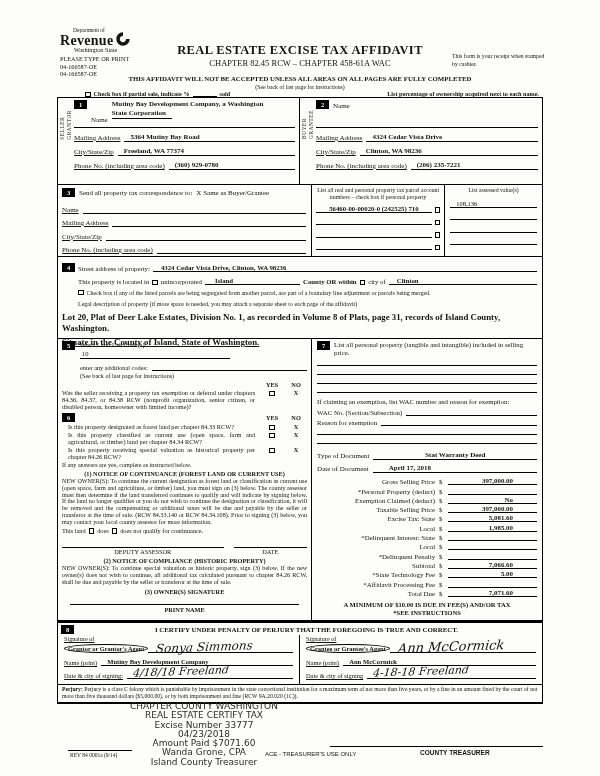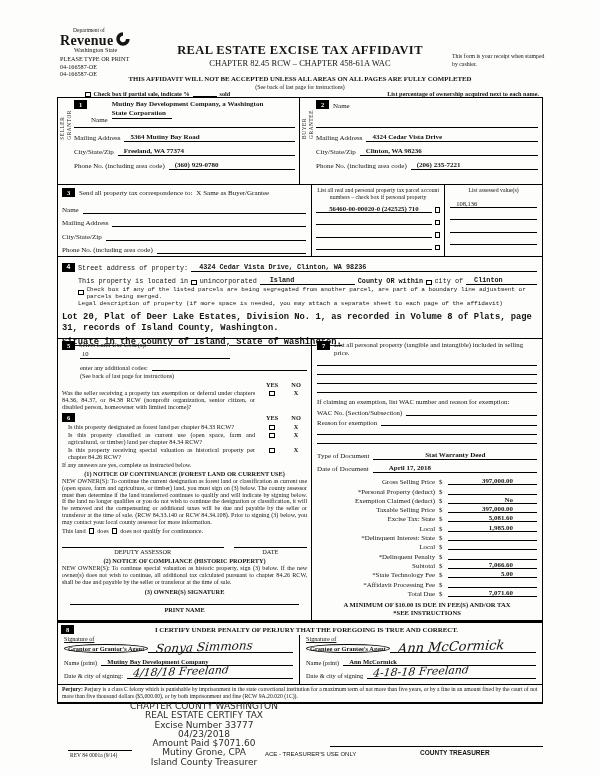--- a/index.html
+++ b/index.html
@@ -40,40 +40,40 @@
   .sec-parties { height:88px; border:1.5px solid #000; display:flex; }
   .party { width:50%; position:relative; padding:2px 4px 2px 16px; }
   .party.left { border-right:1.5px solid #000; }
   .party-vert { position:absolute; left:1px; top:12px; display:flex; }
   .party-vert span { writing-mode:vertical-rl; transform:rotate(180deg); font-size:5.3px; letter-spacing:.6px; line-height:6.5px; }
   .name-row { display:flex; gap:4px; height:28px; border-bottom:1px solid #000; }
   .name-vals { flex:1; display:flex; flex-direction:column; justify-content:flex-start; }
   .name-vals .ln { font-weight:bold; font-size:7px; line-height:9px; }
   .name-label-low { align-self:flex-end; margin-bottom:3px; }
   .frow { display:flex; align-items:flex-end; height:14px; gap:4px; }
-  .frow .lbl { flex:none; }
+  .frow .lbl { flex:none;text-decoration:underline; }
   .frow .val { flex:1; border-bottom:1px solid #000; font-weight:bold; padding-left:6px; }
 
   
   .sec-corr { height:72px; border:1.5px solid #000; border-top:none; display:flex; }
   .corr-left { width:52.5%; border-right:1px solid #000; padding:3px 5px 2px 4px; }
   .corr-head { display:flex; gap:4px; align-items:center; margin-bottom:3px; }
   .corr-left .frow { height:13.5px; }
   .corr-left .frow .val { font-weight:normal; }
   .corr-mid { width:27.5%; border-right:1px solid #000; padding:2px 4px; text-align:center; }
   .corr-mid .hdr { font-size:5.8px; line-height:1.15; }
   .parcel-row { display:flex; align-items:flex-end; gap:3px; height:12.5px; }
   .parcel-row .pv { flex:1; border-bottom:1px solid #000; font-weight:bold; font-size:6.8px; text-align:left; }
   .corr-right { width:20%; padding:2px 5px; text-align:center; }
   .corr-right .hdr { font-size:5.8px; margin-bottom:2px; }
   .av-row { height:12.5px; display:flex; align-items:flex-end; }
   .av-row .av { flex:1; border-bottom:1px solid #000; text-align:left; font-size:6.5px; padding-left:6px; }
 
   
-  .sec-address { border-left:1.5px solid #000; border-right:1.5px solid #000; padding:2px 5px 0 4px; height:81px;font-family:Liberation Mono, monospace; }
+  .sec-address { border-left:1.5px solid #000; border-right:1.5px solid #000; padding:2px 5px 0 4px; height:81px; }
   .a-row { display:flex; align-items:flex-end; gap:3px; height:13px; font-size:6.8px; }
   .a-row .fill { flex:1; border-bottom:1px solid #000; font-weight:bold; padding-left:8px; }
   .a-row .fill2 { border-bottom:1px solid #000; font-weight:bold; text-align:left; padding-left:10px; }
   .small-row { font-size:6px; height:11px; display:flex; align-items:center; gap:3px; }
   .legal { font-size:8.8px; font-weight:bold; line-height:1.25; margin-top:3px; }
   .situate { font-size:8.8px; font-weight:bold; text-decoration:underline; margin-top:3px; }
 
   
   .sec-columns { border:1.5px solid #000; display:flex; height:283px; }
   .col-left { width:52.5%; border-right:1px solid #000; padding:2px 4px; font-size:6.3px; }
@@ -532,21 +532,21 @@
       <span>Perjury is a class C felony which is punishable by imprisonment in the state correctional institution for a maximum term of not more than five years, or by a fine in an amount fixed by the court of not more than five thousand dollars ($5,000.00), or by both imprisonment and fine (RCW 9A.20.020 (1C)).</span>
     </div>
   </div>
 
   <div class="abs stamp">
     <div>CHAPTER COUNTY WASHINGTON</div>
     <div>REAL ESTATE CERTIFY TAX</div>
     <div>Excise Number 33777</div>
     <div>04/23/2018</div>
     <div>Amount Paid $7071.60</div>
-    <div>Mutiny Grone, CPA</div>
+    <div>Wanda Grone, CPA</div>
     <div>Island County Treasurer</div>
   </div>
   <div class="abs rev-line"></div>
   <div class="abs rev-no">REV 84 0001a (9/14)</div>
   <div class="abs tuse">ACE - TREASURER'S USE ONLY</div>
   <div class="abs ct-line"></div>
   <div class="abs ct">COUNTY TREASURER</div>
 
 </div>
 

